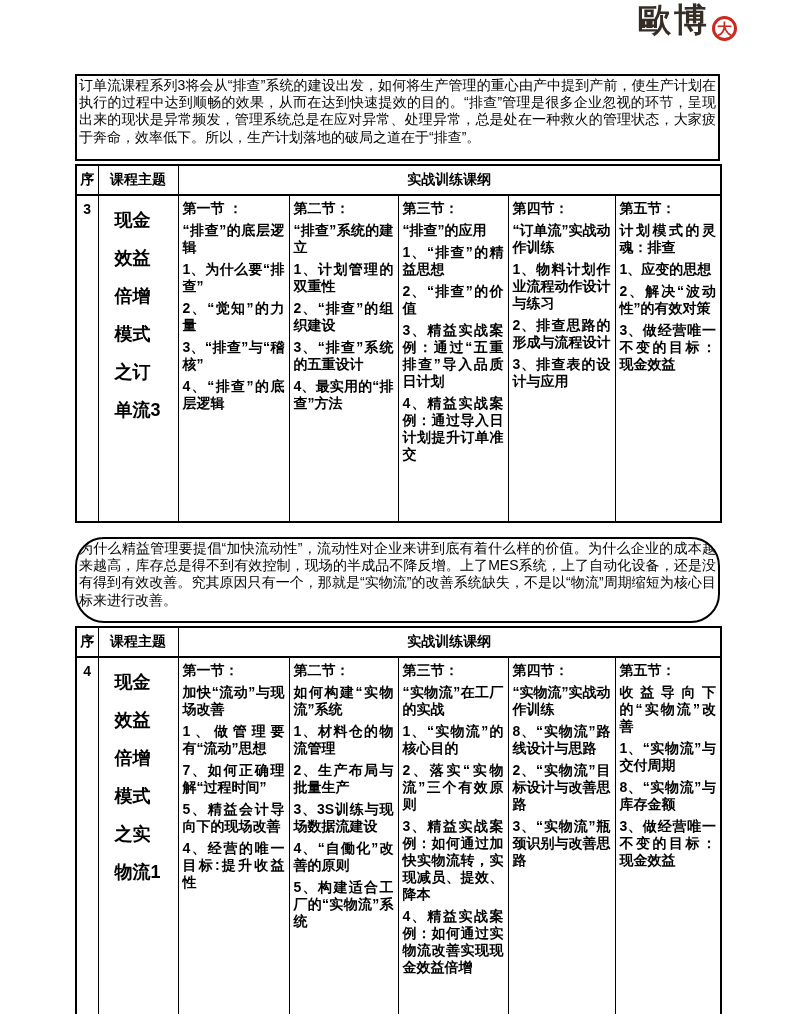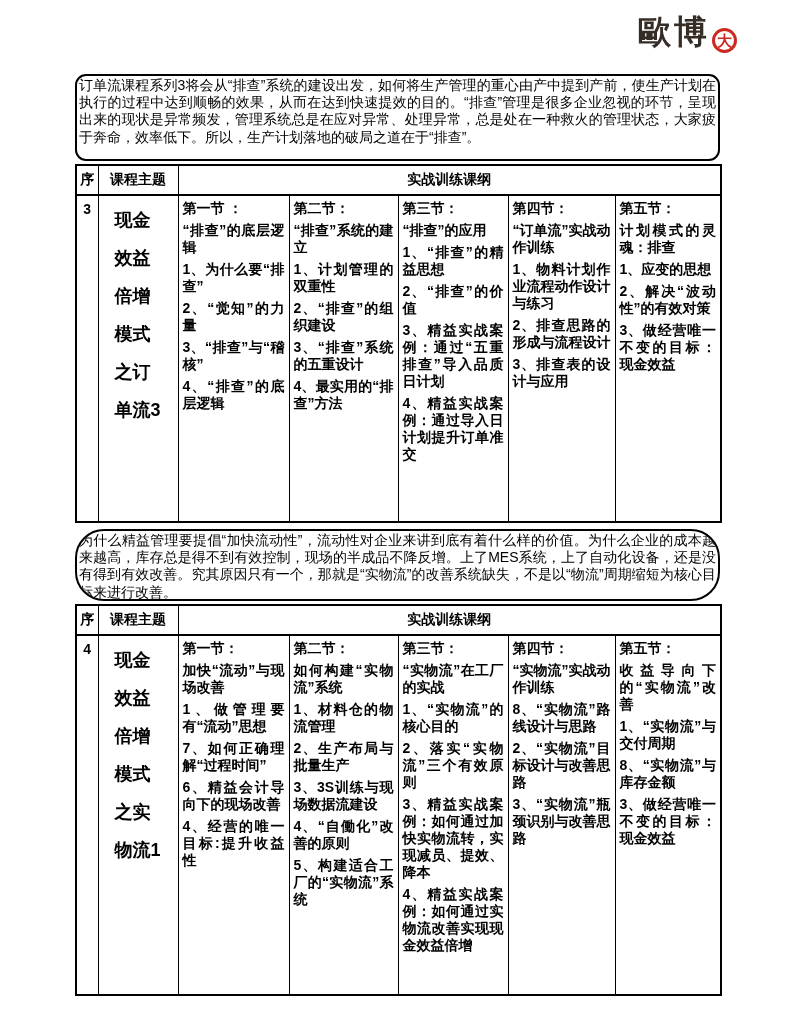--- a/index.html
+++ b/index.html
@@ -5,43 +5,43 @@
   * { box-sizing: border-box; margin: 0; padding: 0; }
   html, body { background: #ffffff; }
   body {
     width: 793px; height: 1014px;
     font-family: "Liberation Sans", sans-serif;
     color: #000;
   }
   .page { position: relative; width: 793px; height: 1014px; overflow: hidden; background: #fff; }
 
   
-  .logo { position: absolute; top: 16px; right: 56px; display: flex; align-items: flex-start; }
+  .logo { position: absolute; top: 4px; right: 56px; display: flex; align-items: flex-start; }
   .logo-text {
     font-family: "Liberation Serif", serif;
     font-size: 33px; font-weight: bold; letter-spacing: 3px; line-height: 1;
   }
   .logo-seal {
     width: 25px; height: 25px; margin-top: 12px; margin-left: 2px;
     border: 3px solid #cb2a20; border-radius: 50%;
     display: flex; align-items: center; justify-content: center;
     font-size: 15px; font-weight: bold; line-height: 1;
   }
 
   .content { margin-left: 75px; width: 645px; }
 
   .intro-box {
     border: 2px solid #000;
     padding: 1px 2px;
     font-size: 14px; line-height: 17.2px;
     text-align: justify;
     overflow: hidden;
   }
-  .intro-box.first { margin-top: 74px; height: 87px; border-radius: 11px; }
-  .intro-box.second { margin-top: 6px; height: 72px; border-radius: 29px; }
+  .intro-box.first { margin-top: 74px; height: 87px; }
+  .intro-box.second { margin-top: 14px; height: 86px; border-radius: 29px; }
 
   table.course {
     margin-top: 3px;
     width: 645px;
     border-collapse: collapse;
     table-layout: fixed;
     border: 2px solid #000;
   }
   table.course th, table.course td { border: 1px solid #000; vertical-align: top; }
   table.course thead th {
@@ -171,21 +171,21 @@
         <tr class="row-b">
           <td class="seq">4</td>
           <td class="topic">
             <div class="topic-inner">现金效益倍增模式之实物流1</div>
           </td>
           <td class="section">
               <div class="sec-title">第一节：</div>
               <div class="sec-sub">加快“流动”与现场改善</div>
               <div class="sec-item">1、做管理要有“流动”思想</div>
               <div class="sec-item">7、如何正确理解“过程时间”</div>
-              <div class="sec-item">6、精益会计导向下的现场改善</div>
+              <div class="sec-item">5、精益会计导向下的现场改善</div>
               <div class="sec-item">4、经营的唯一目标:提升收益性</div>
             </td>
           <td class="section">
               <div class="sec-title">第二节：</div>
               <div class="sec-sub">如何构建“实物流”系统</div>
               <div class="sec-item">1、材料仓的物流管理</div>
               <div class="sec-item">2、生产布局与批量生产</div>
               <div class="sec-item">3、3S训练与现场数据流建设</div>
               <div class="sec-item">4、“自働化”改善的原则</div>
               <div class="sec-item">5、构建适合工厂的“实物流”系统</div>

